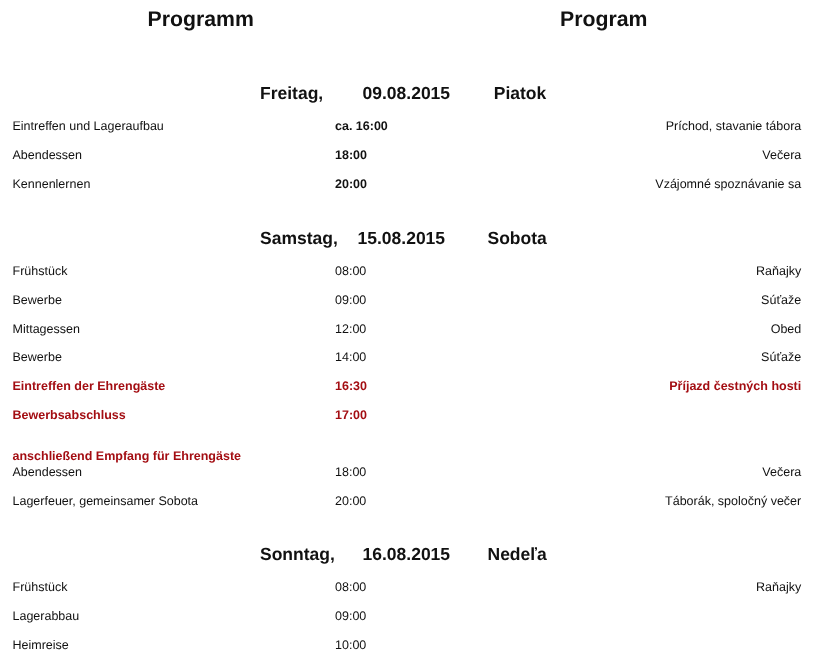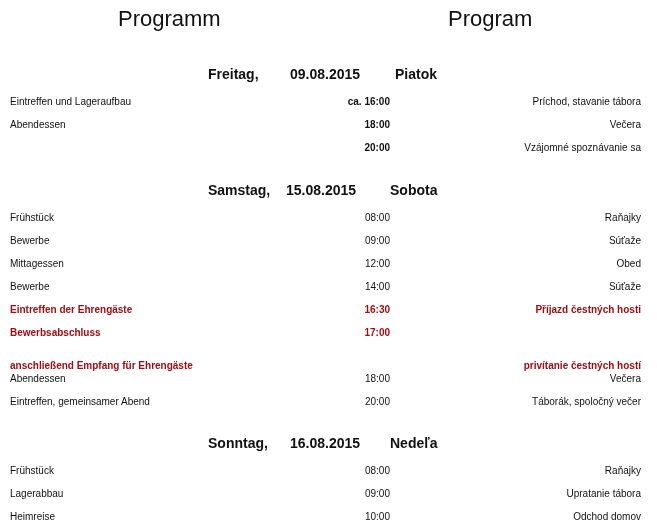--- a/index.html
+++ b/index.html
@@ -1,31 +1,31 @@
 <!DOCTYPE html>
 <html><head>
 <meta charset="utf-8">
 <style>
   html, body { margin: 0; padding: 0; background: #ffffff; }
   body {
     width: 657px; height: 524px; position: relative; overflow: hidden;
     font-family: "Liberation Sans", sans-serif; color: #111111;
   }
   .title {
-    position: absolute; top: 6px; font-size: 22px; font-weight: normal;
+    position: absolute; top: 6px; font-size: 17px; font-weight: bold;
   }
   .title.de { left: 118px; }
   .title.sk { left: 448px; }
   .dayhead {
     position: absolute; left: 0; width: 657px; font-size: 14px; font-weight: bold;
   }
   .dayhead span { position: absolute; margin-top: 21px; }
   .row { position: absolute; left: 0; width: 657px; height: 23px; font-size: 10px; margin-top: 20px; }
   .row .de { position: absolute; left: 10px; }
-  .row .tm { position: absolute; left: 280px; width: 110px; text-align: right; }
+  .row .tm { position: absolute; left: 268px; width: 110px; text-align: left; }
   .row .sk { position: absolute; right: 16px; text-align: center; }
   .bold .tm { font-weight: bold; }
   .red { color: #a30d12; font-weight: bold; }
 </style>
 </head>
 <body>
 
 <div class="title de">Programm</div>
 <div class="title sk">Program</div>
 
@@ -38,20 +38,21 @@
     <span class="de">Eintreffen und Lageraufbau</span>
     <span class="tm">ca. 16:00</span>
     <span class="sk">Príchod, stavanie tábora</span>
   </div>
 <div class="row bold" style="top:99px">
     <span class="de">Abendessen</span>
     <span class="tm">18:00</span>
     <span class="sk">Večera</span>
   </div>
 <div class="row bold" style="top:122px">
+    <span class="de">Kennenlernen</span>
     <span class="tm">20:00</span>
     <span class="sk">Vzájomné spoznávanie sa</span>
   </div>
 
 <div class="dayhead" style="top:161px;">
   <span style="left:208px">Samstag,</span>
   <span style="left:286px">15.08.2015</span>
   <span style="left:390px">Sobota</span>
 </div>
 <div class="row" style="top:192px">
@@ -79,45 +80,42 @@
     <span class="tm">16:30</span>
     <span class="sk">Příjazd čestných hosti</span>
   </div>
 <div class="row red" style="top:307px">
     <span class="de">Bewerbsabschluss</span>
     <span class="tm">17:00</span>
   </div>
 <div class="row red" style="top:340px">
     <span class="de">anschließend Empfang für Ehrengäste</span>
     <span class="tm"></span>
-    <span class="sk">privítanie čestných hostí</span>
   </div>
 <div class="row" style="top:353px">
     <span class="de">Abendessen</span>
     <span class="tm">18:00</span>
     <span class="sk">Večera</span>
   </div>
 <div class="row" style="top:376px">
-    <span class="de">Eintreffen, gemeinsamer Abend</span>
+    <span class="de">Lagerfeuer, gemeinsamer Sobota</span>
     <span class="tm">20:00</span>
     <span class="sk">Táborák, spoločný večer</span>
   </div>
 
 <div class="dayhead" style="top:414px;">
   <span style="left:208px">Sonntag,</span>
   <span style="left:290px">16.08.2015</span>
   <span style="left:390px">Nedeľa</span>
 </div>
 <div class="row" style="top:445px">
     <span class="de">Frühstück</span>
     <span class="tm">08:00</span>
     <span class="sk">Raňajky</span>
   </div>
 <div class="row" style="top:468px">
     <span class="de">Lagerabbau</span>
     <span class="tm">09:00</span>
-    <span class="sk">Upratanie tábora</span>
   </div>
 <div class="row" style="top:491px">
     <span class="de">Heimreise</span>
     <span class="tm">10:00</span>
-    <span class="sk">Odchod domov</span>
   </div>
 
 </body></html>

